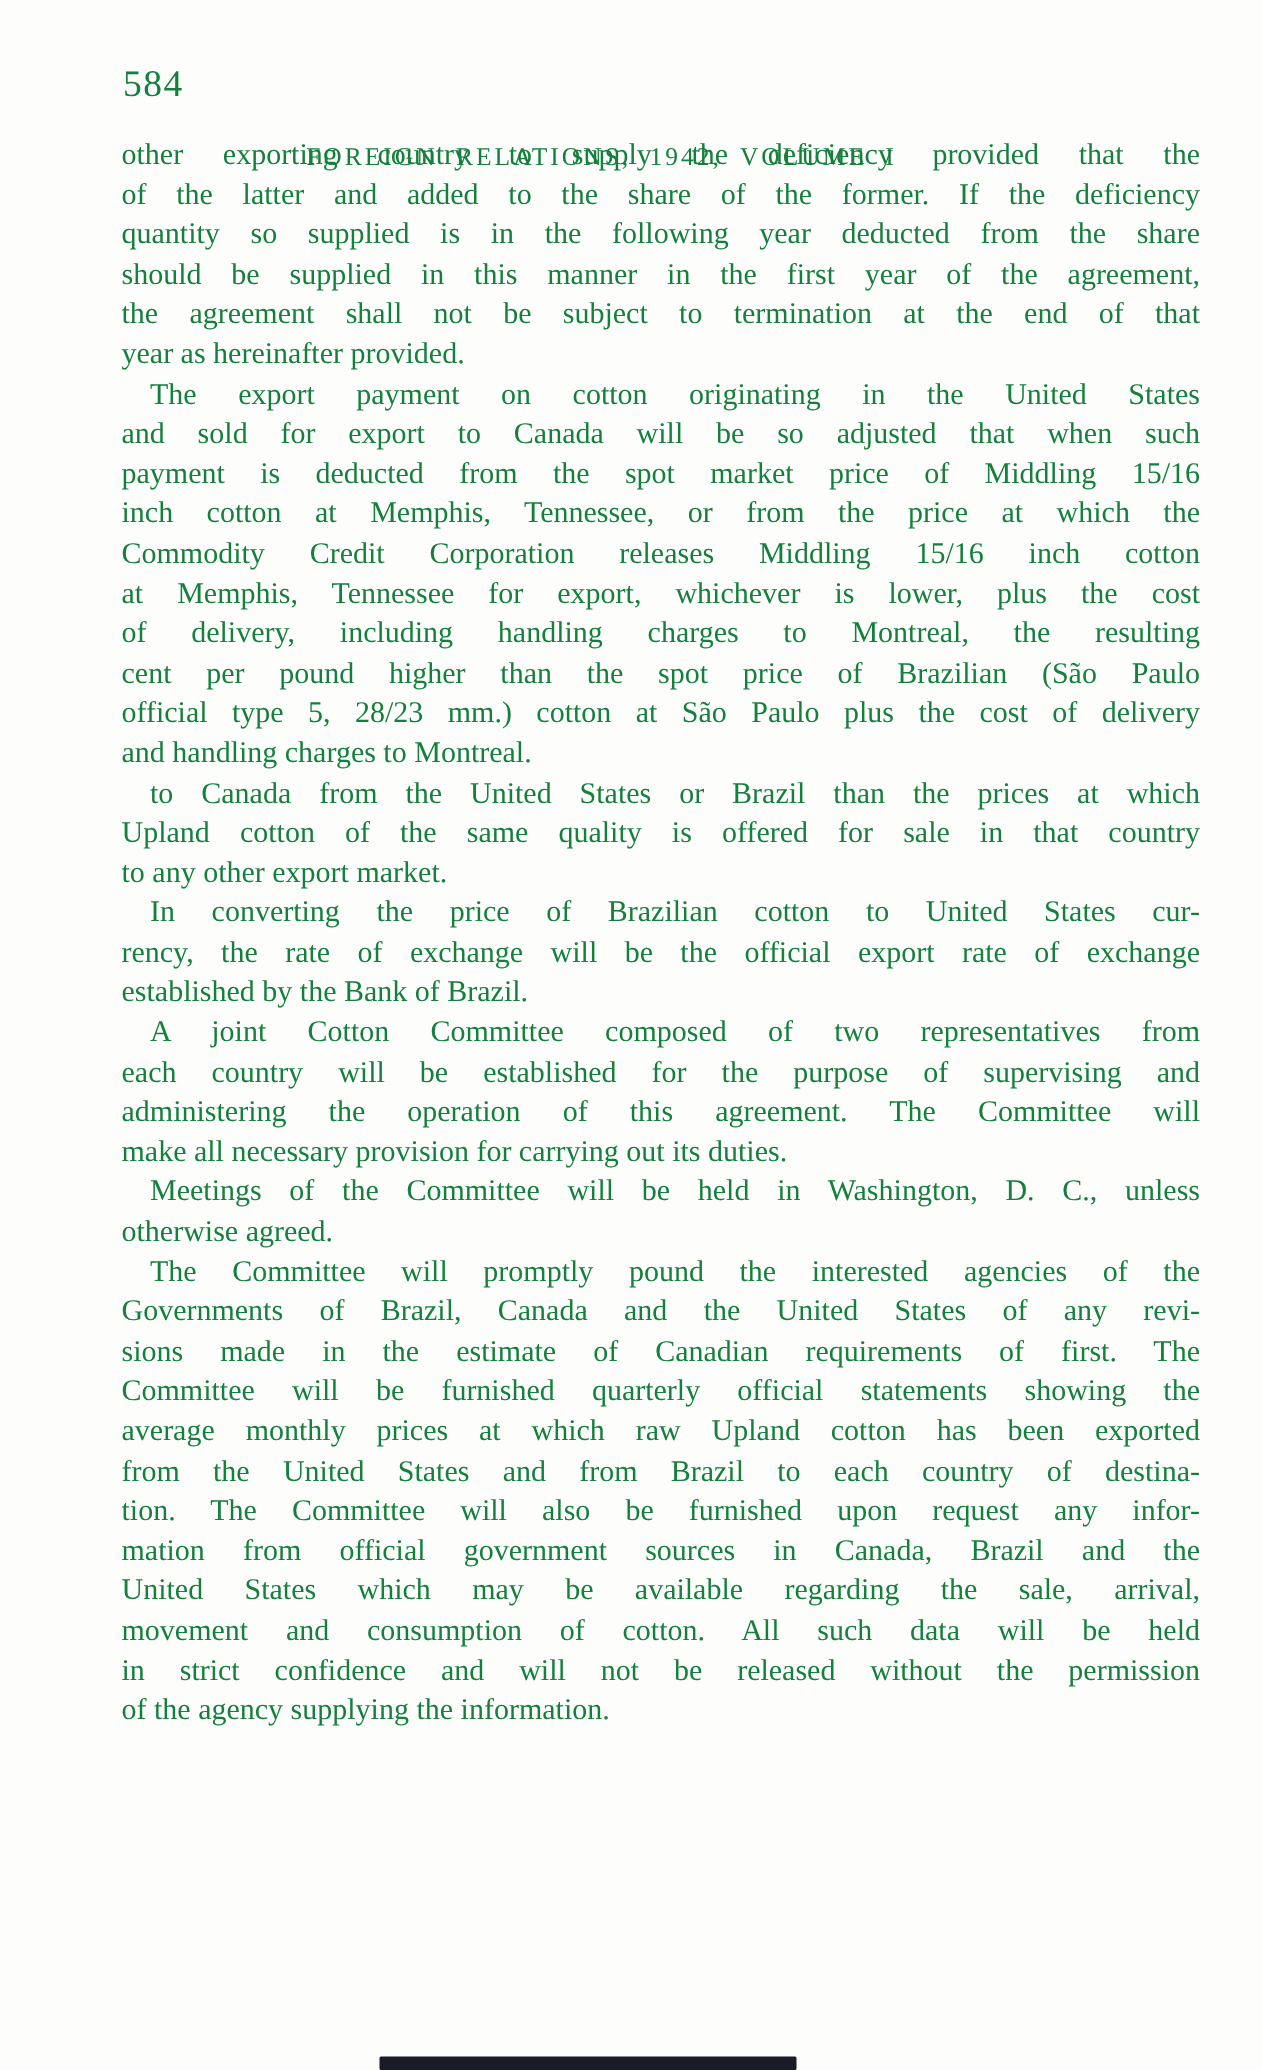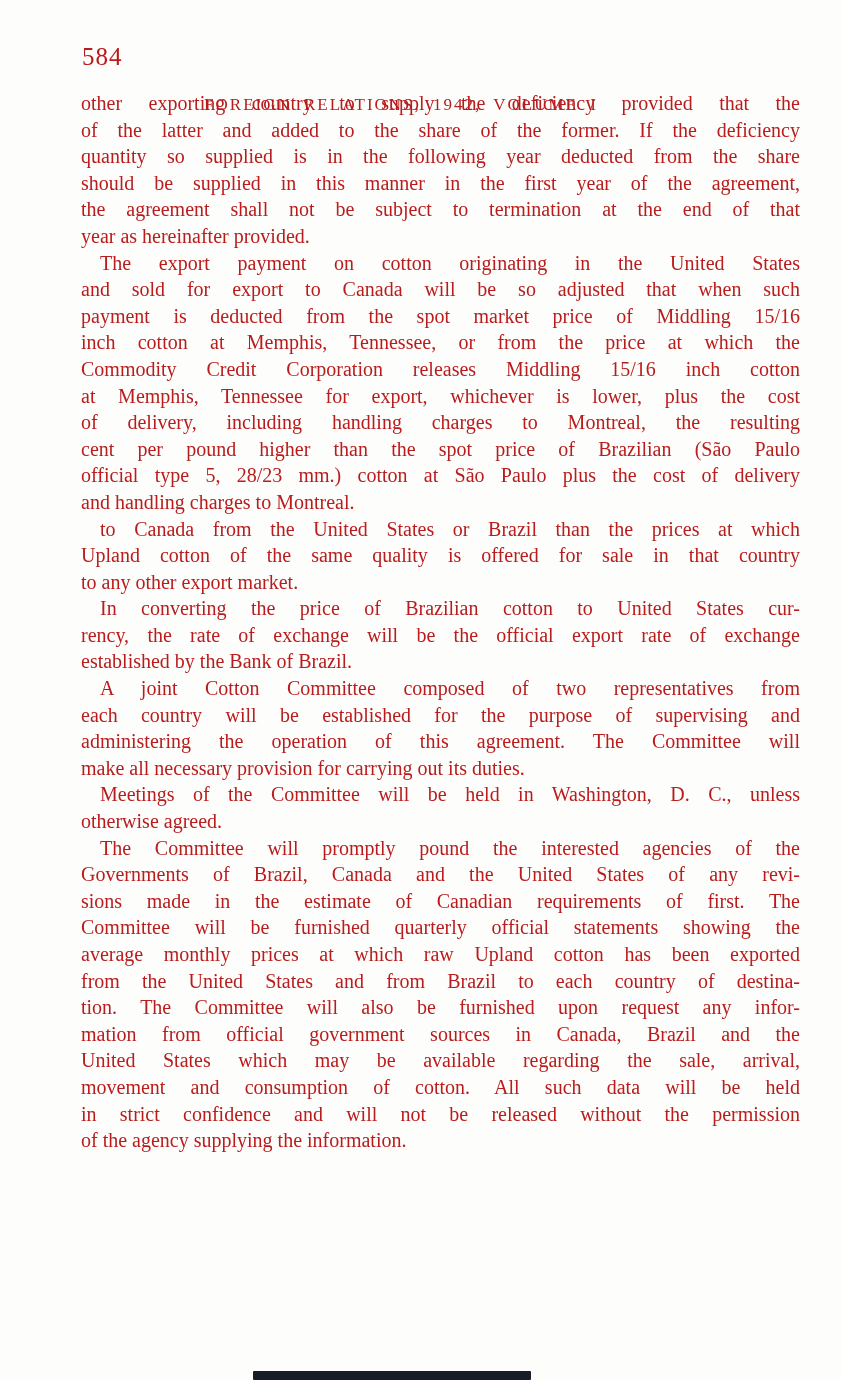--- a/index.html
+++ b/index.html
@@ -5,21 +5,21 @@
   html, body {
     margin: 0; padding: 0;
     width: 841px; height: 1380px;
     background: #fdfdfc;
     overflow: hidden;
   }
   .page {
     position: relative;
     width: 841px; height: 1184px;
     background: #fdfdfc;
-    color: #b91c1c;
+    color: #15803d;
     font-family: "Liberation Serif", "DejaVu Serif", serif;
   }
   .pagenum {
     position: absolute;
     left: 82px; top: 44px;
     font-size: 25px; line-height: 1;
     letter-spacing: 1px;
   }
   .runhead {
     position: absolute;

